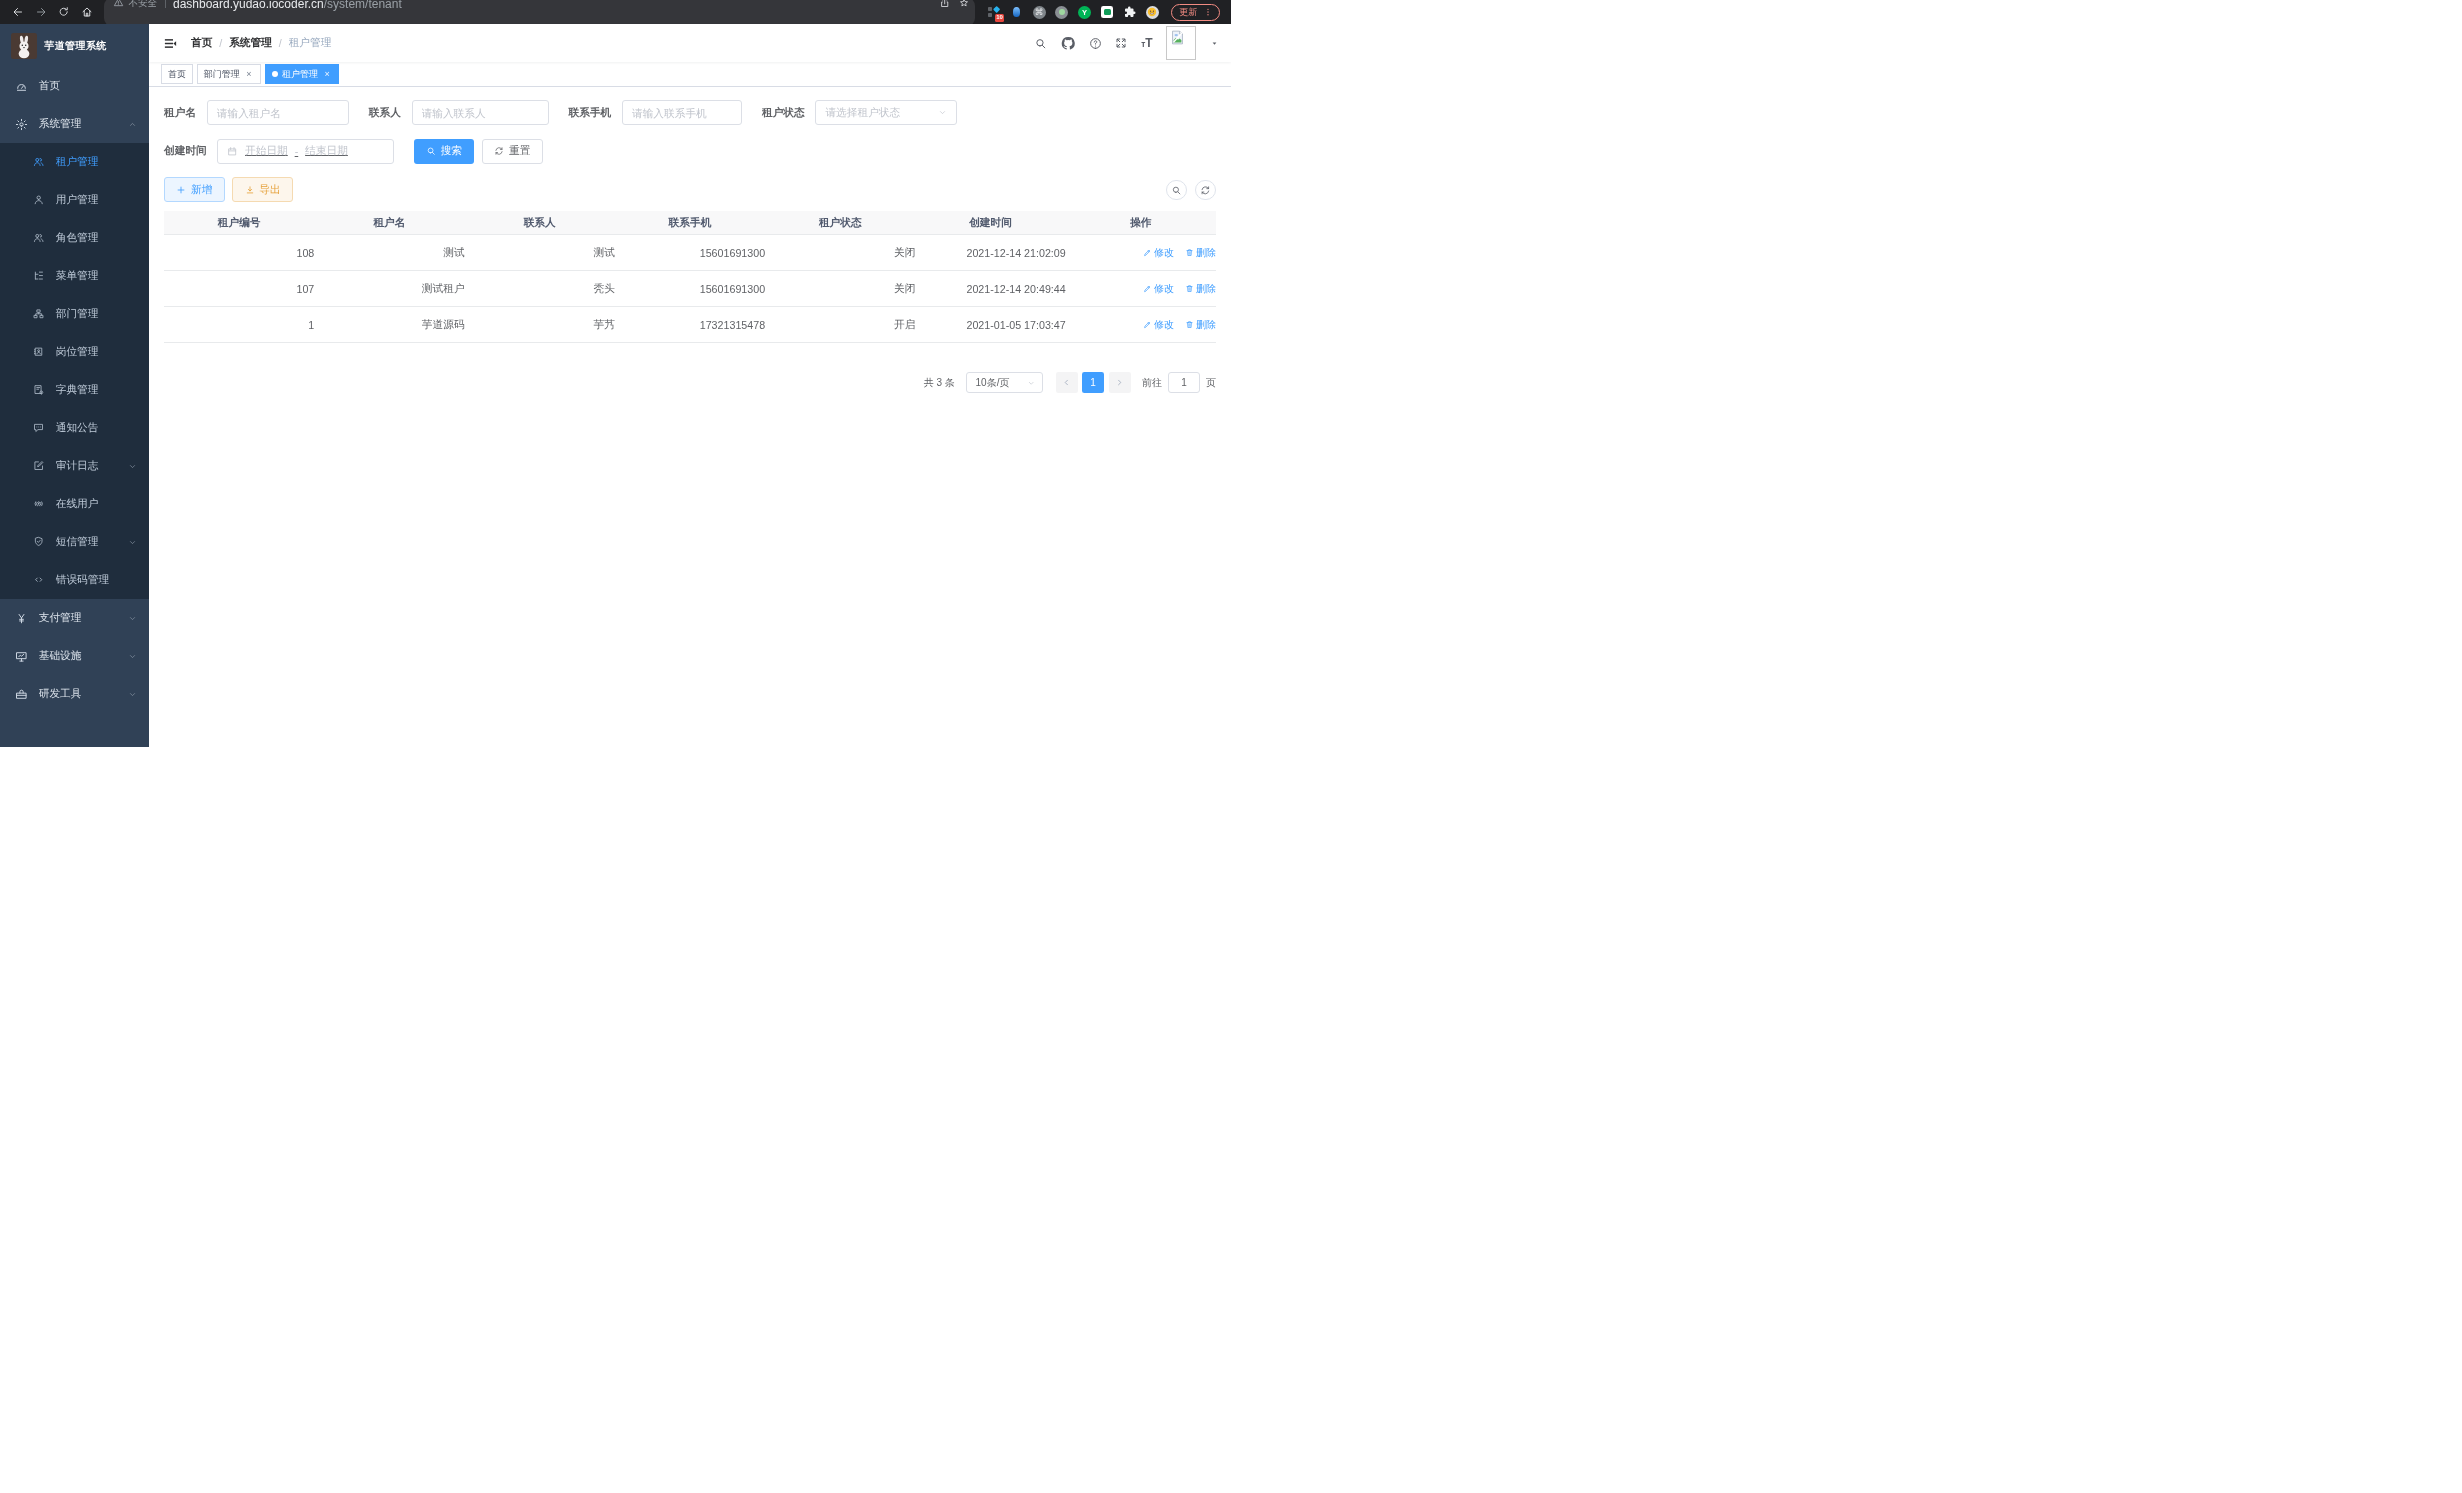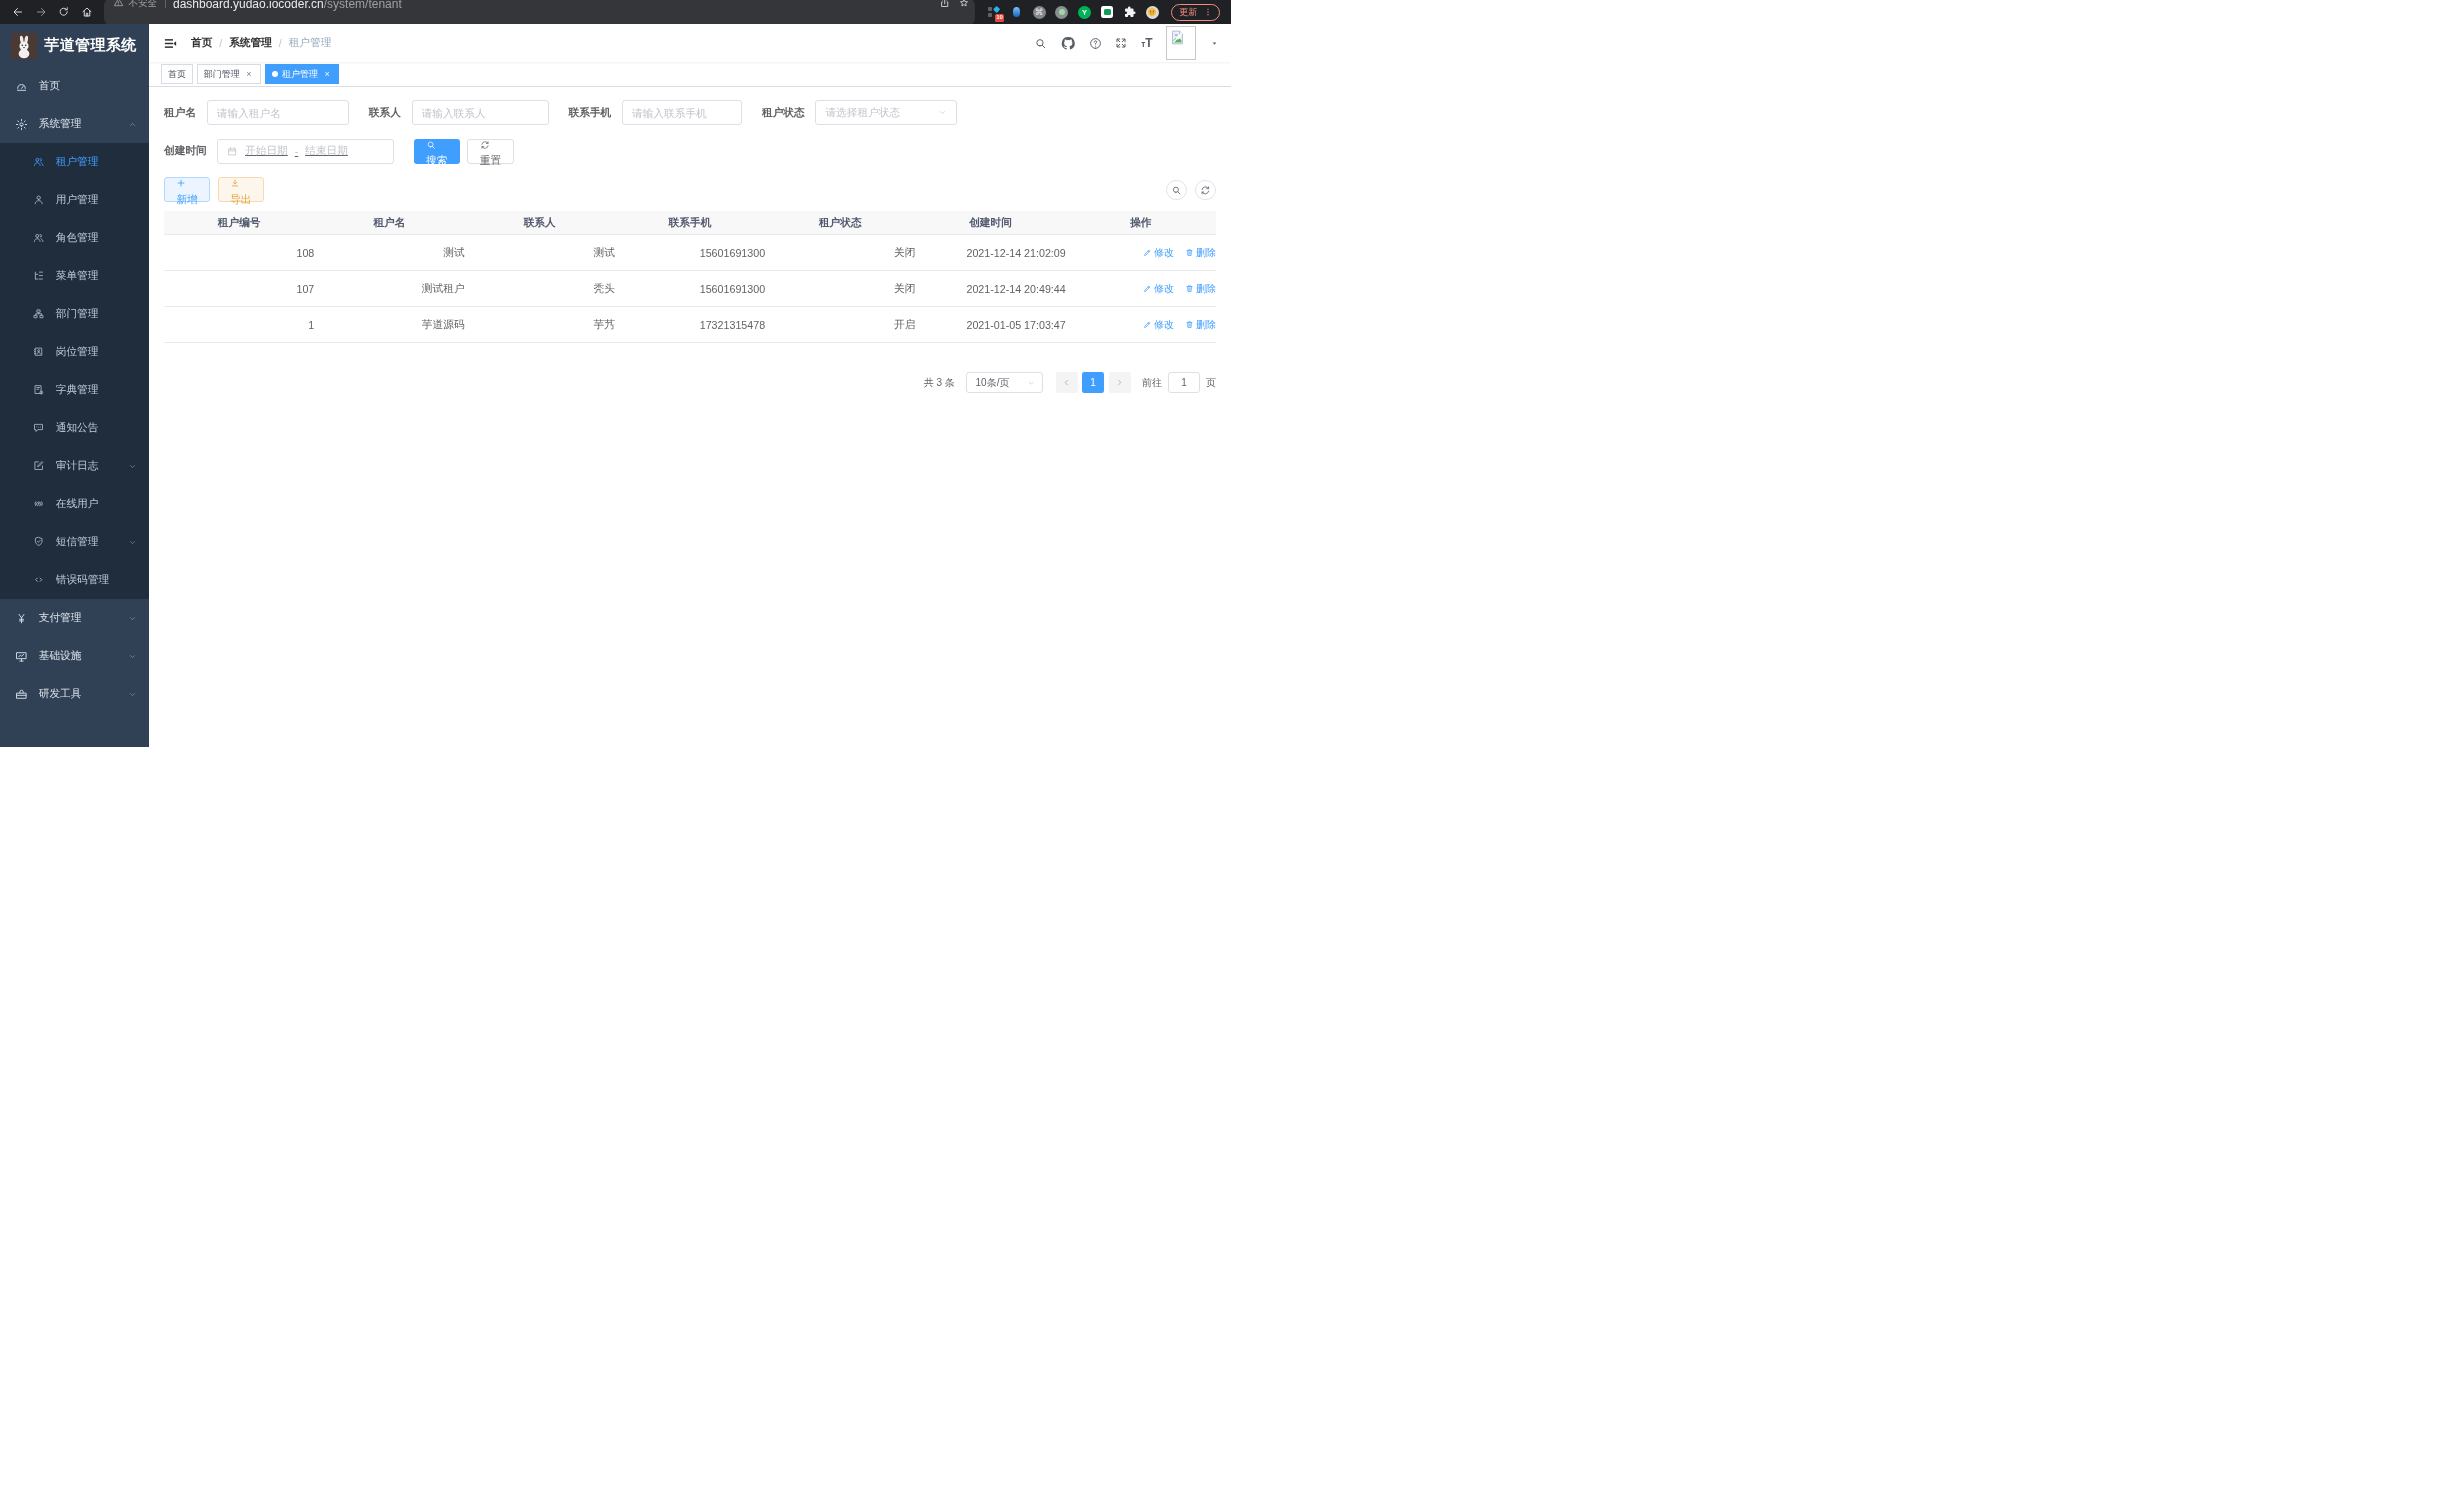--- a/index.html
+++ b/index.html
@@ -31,21 +31,21 @@
   .y-c { background:#00b456; color:#fff; font-size:7.6px; font-weight:700; }
   .chat-c { width:12px; height:12px; background:#fff; border-radius:2.3px; display:flex; align-items:center; justify-content:center; }
   .chat-c .bub { width:6.9px; height:6px; background:#0f9d58; border-radius:1.5px; }
   .smiley { background:#dadce0; }
   .update-pill { display:flex; align-items:center; gap:5.3px; height:17px; border:1.1px solid #f28b82; color:#f28b82; border-radius:9px; padding:0 6.9px; font-size:9px; cursor:pointer; flex:0 0 auto; margin-left:3px; }
 
   
   .app { display:flex; height:calc(100% - 24px); }
   .sidebar { width:149px; flex:0 0 149px; background:#304156; color:#bfcbd9; overflow:hidden; }
   .logo-row { height:43px; display:flex; align-items:center; padding-left:10.7px; gap:7.6px; cursor:pointer; }
-  .logo-title { color:#fff; font-size:15px; font-weight:700; letter-spacing:0.4px; }
+  .logo-title { color:#fff; font-size:10px; font-weight:700; letter-spacing:0.4px; }
   .menu-item { height:38px; display:flex; align-items:center; padding:0 12px 0 15px; font-size:10.7px; cursor:pointer; color:#dde4ec; }
   .menu-item .mi-icon { width:13px; display:flex; justify-content:center; margin-right:10.7px; color:#cfd8e3; flex:0 0 auto; }
   .menu-item.sub { padding-left:32px; background:#1f2d3d; color:#bfcbd9; }
   .menu-item.sub .mi-icon { color:#aab7c6; }
   .menu-item.active { color:#409eff; }
   .menu-item.active .mi-icon { color:#409eff; }
   .menu-item .chev { margin-left:auto; color:#8a97a6; display:flex; }
 
   .main { flex:1; min-width:0; display:flex; flex-direction:column; background:#fff; }
   .navbar { height:38px; display:flex; align-items:center; padding:0 12px; box-shadow:0 0.8px 3px rgba(0,21,41,.08); position:relative; z-index:2; background:#fff; }
@@ -78,21 +78,21 @@
   input.inp { outline:none; }
   input.inp::placeholder { color:#c0c4cc; }
   .w186{width:142px} .w180{width:137px} .w181{width:120px} .w187{width:142px} .w232{width:177px}
   .inp.sel { justify-content:space-between; cursor:pointer; }
   .inp .ph { color:#c0c4cc; }
   .sel-arrow { color:#c0c4cc; display:flex; }
   .inp.date { gap:6.9px; cursor:pointer;text-decoration:underline; }
   .inp.date .cal { color:#c0c4cc; display:flex; }
   .inp.date .dash { color:#c0c4cc; }
 
-  .btn { height:25px; border-radius:3px; padding:0 11.4px; font-size:10.7px; display:inline-flex; align-items:flex-start; gap:4.6px; border:0.8px solid transparent; cursor:pointer; font-family:inherit;flex-direction:column; }
+  .btn { height:25px; border-radius:3px; padding:0 11.4px; font-size:10.7px; display:inline-flex; align-items:center; gap:4.6px; border:0.8px solid transparent; cursor:pointer; font-family:inherit; }
   .btn-primary { background:#409eff; color:#fff; }
   .btn-default { background:#fff; border-color:#dcdfe6; color:#606266; margin-left:7.6px; }
   .btn-plain-primary { background:#ecf5ff; border-color:#b3d8ff; color:#409eff; }
   .btn-plain-warning { background:#fdf6ec; border-color:#f5dab1; color:#e6a23c; margin-left:7.6px; }
 
   .toolbar-row { display:flex; align-items:center; margin:1.5px 0 9px; }
   .mini-btns { margin-left:auto; display:flex; gap:8.4px; }
   .circle-btn { width:20.6px; height:20.6px; border:0.8px solid #dfe4ec; border-radius:50%; color:#5a5e66; display:flex; align-items:center; justify-content:center; cursor:pointer; background:#fff; }
 
   

